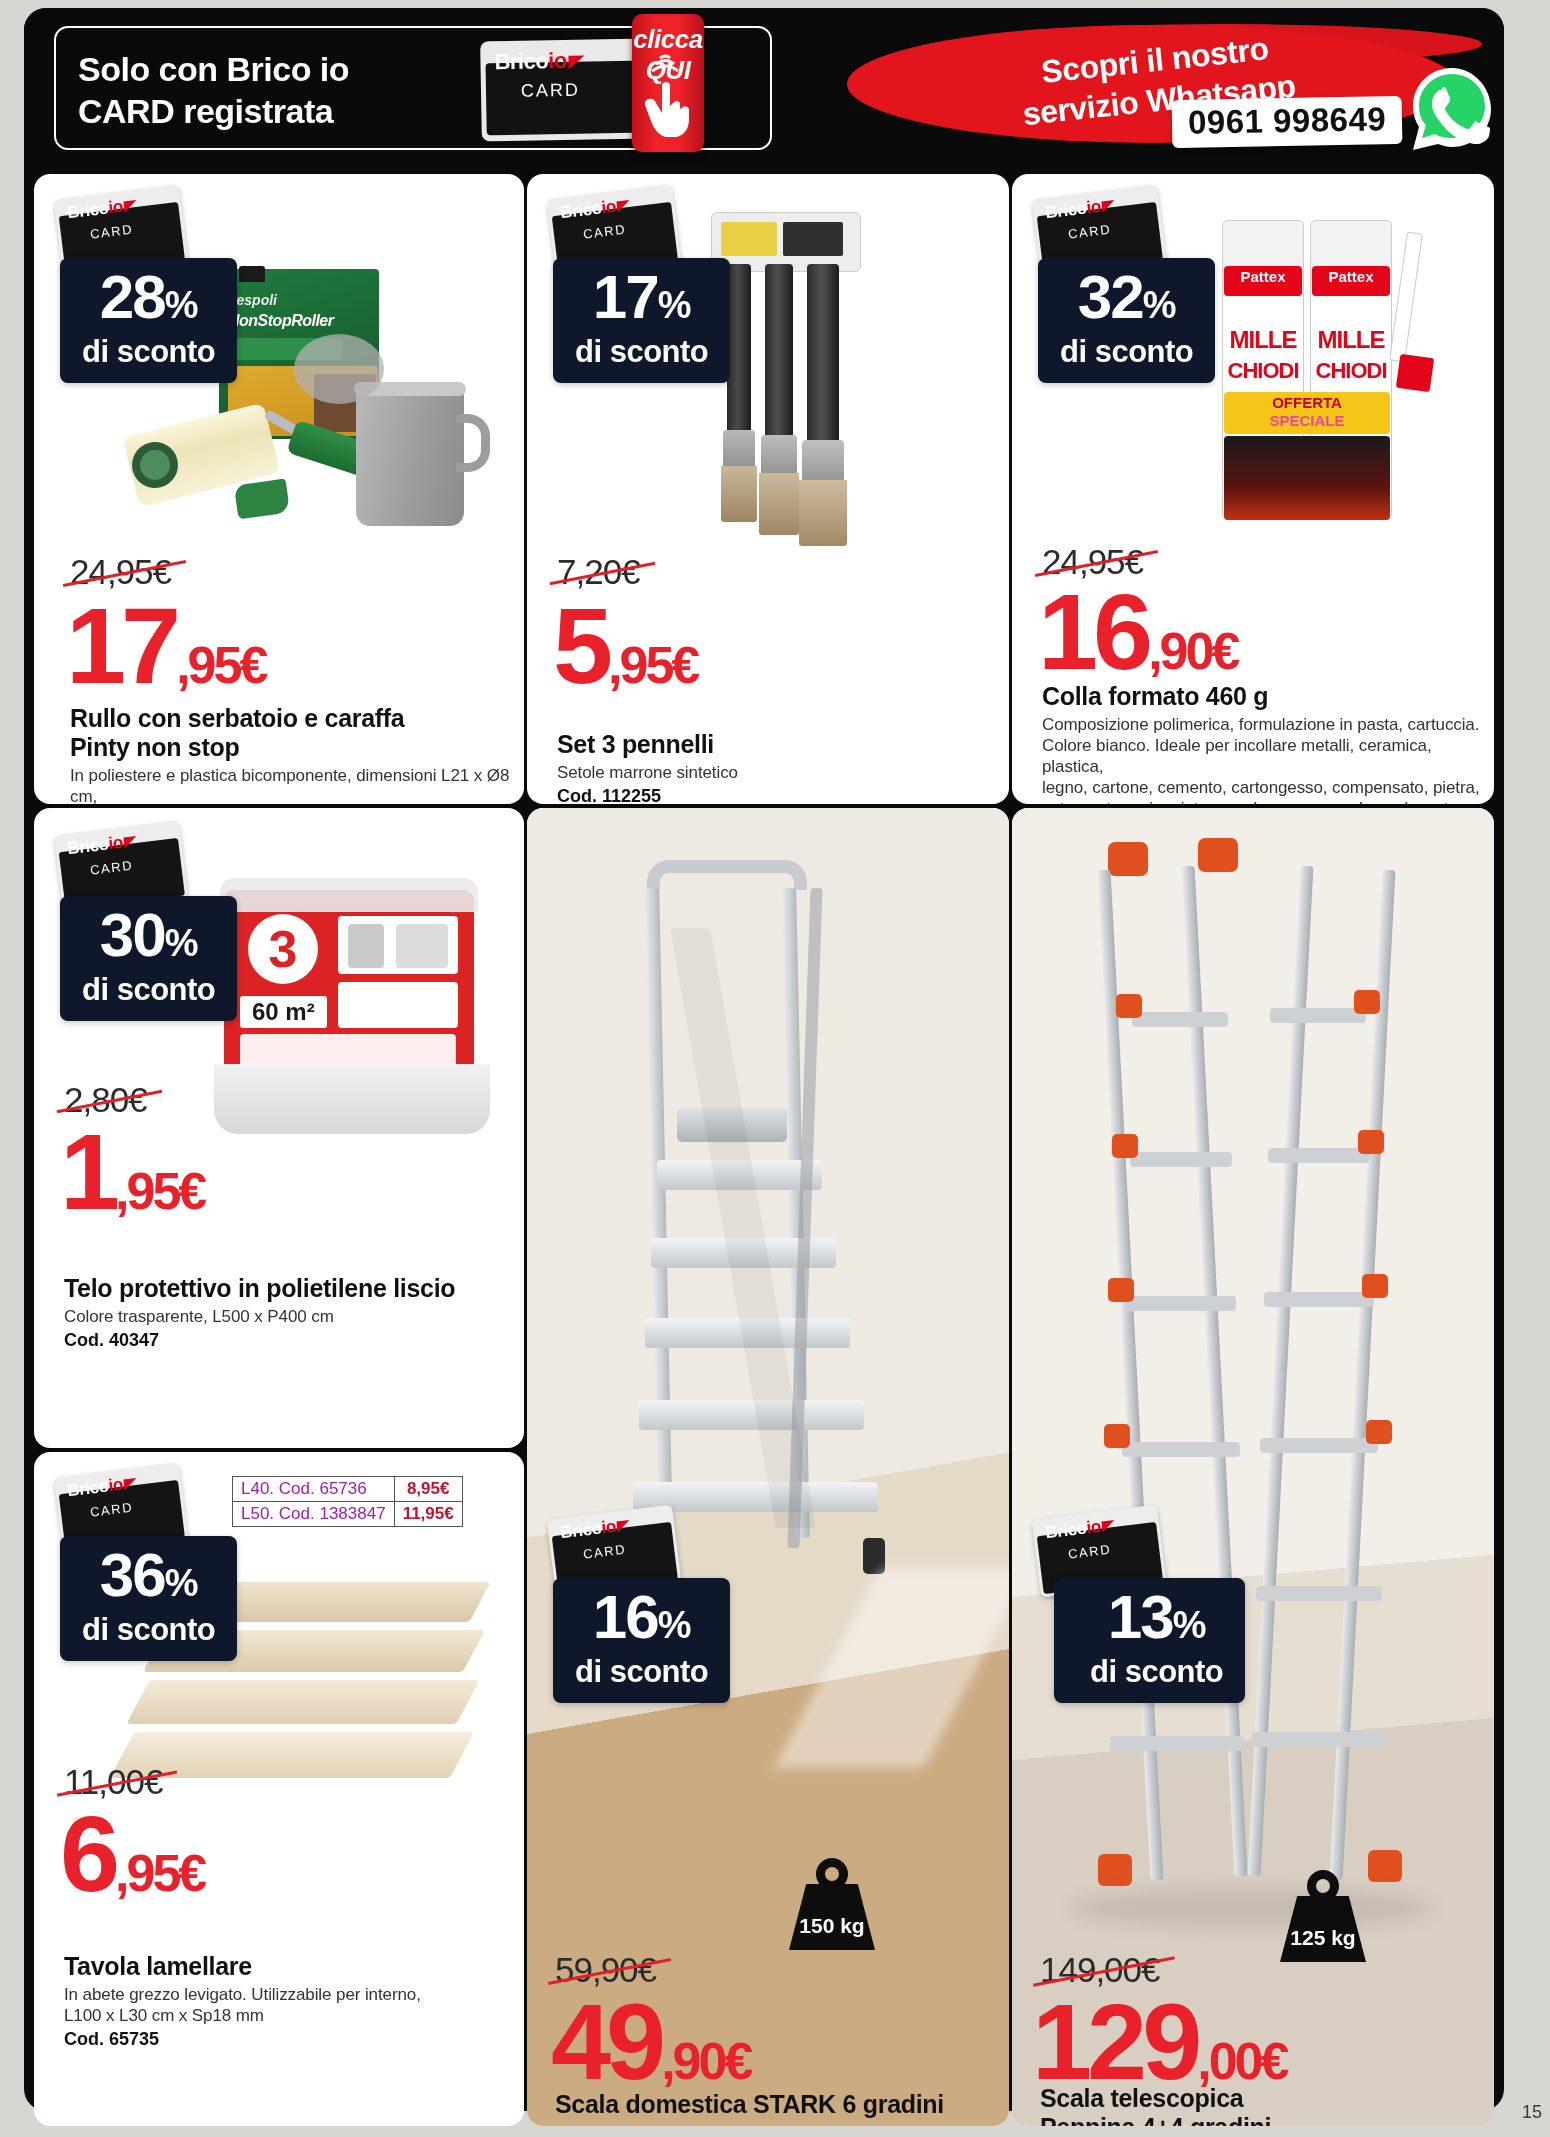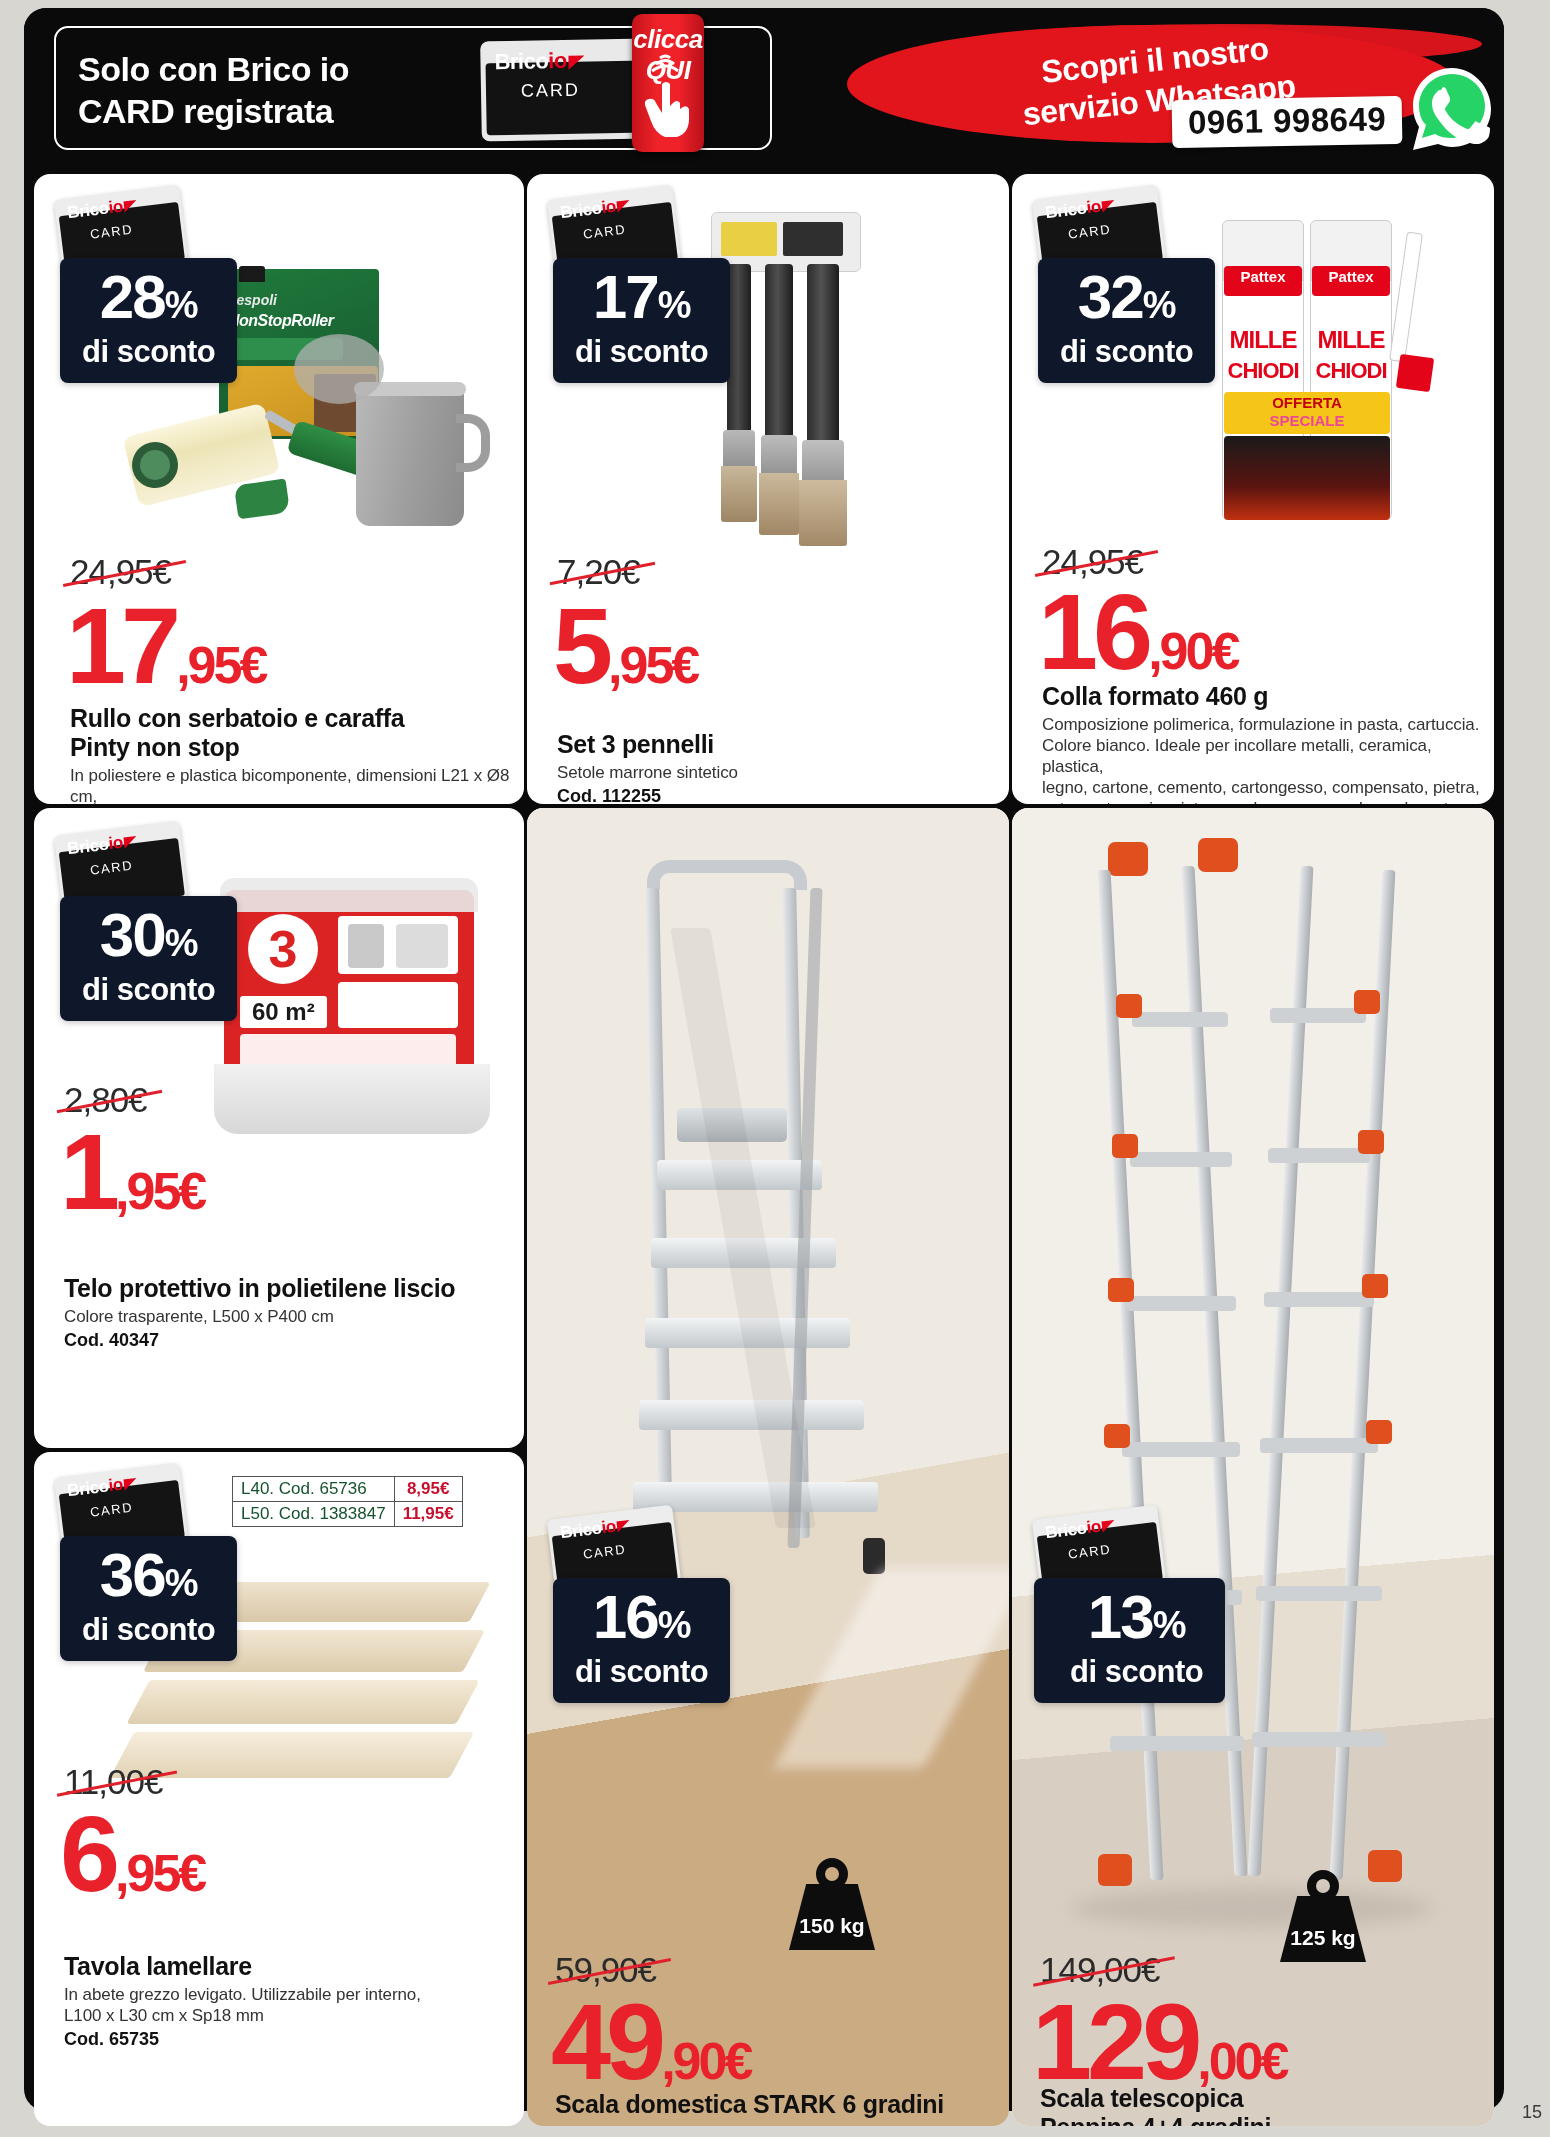--- a/index.html
+++ b/index.html
@@ -316,21 +316,21 @@
   .vtable {
     position: absolute;
     z-index: 8;
     border-collapse: collapse;
     font-size: 17px;
     background: #ffffff;
   }
   .vtable td {
     border: 1px solid #555555;
     padding: 2px 8px;
-    color: #14532d;
+    color: #a21caf;
     white-space: nowrap;
   }
   .vtable td.pz {
     color: #c8102e;
     font-weight: bold;
     text-align: center;
   }
 
   
   .weight {
@@ -686,21 +686,21 @@
         <div class="ph-box" style="left:356px; top:1042px; width:34px; height:32px; background:#e0501f; border-radius:6px;"></div>
         <div class="ph-box" style="left:60px; top:1080px; width:360px; height:40px; background:rgba(120,110,100,.18); filter:blur(8px); border-radius:50%;"></div>
       </div>
 
       <div class="bricotag" style="left:24px; top:704px;">
         <div class="blk"></div>
         <div class="logo"><span>Brico</span><i>io</i><span class="flag"></span></div>
         <div class="word">CARD</div>
       </div>
 
-      <div class="badge" style="left:22px; top:770px;padding-left:36px;">
+      <div class="badge" style="left:42px; top:770px;padding-left:36px;">
         <div class="pct"><span>13</span><em>%</em></div>
         <div class="sub">di sconto</div>
       </div>
 
       <div class="weight" style="left:268px; top:1062px;">
         <div class="ring"></div>
         <div class="body"></div>
         <div class="lbl">125 kg</div>
       </div>
 

